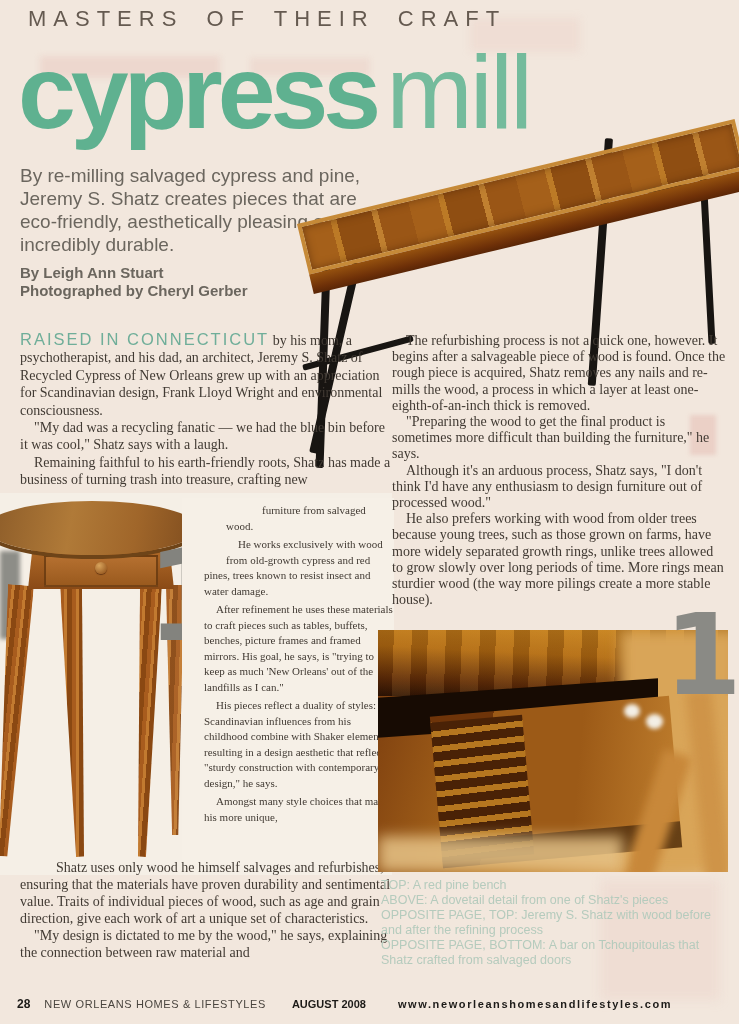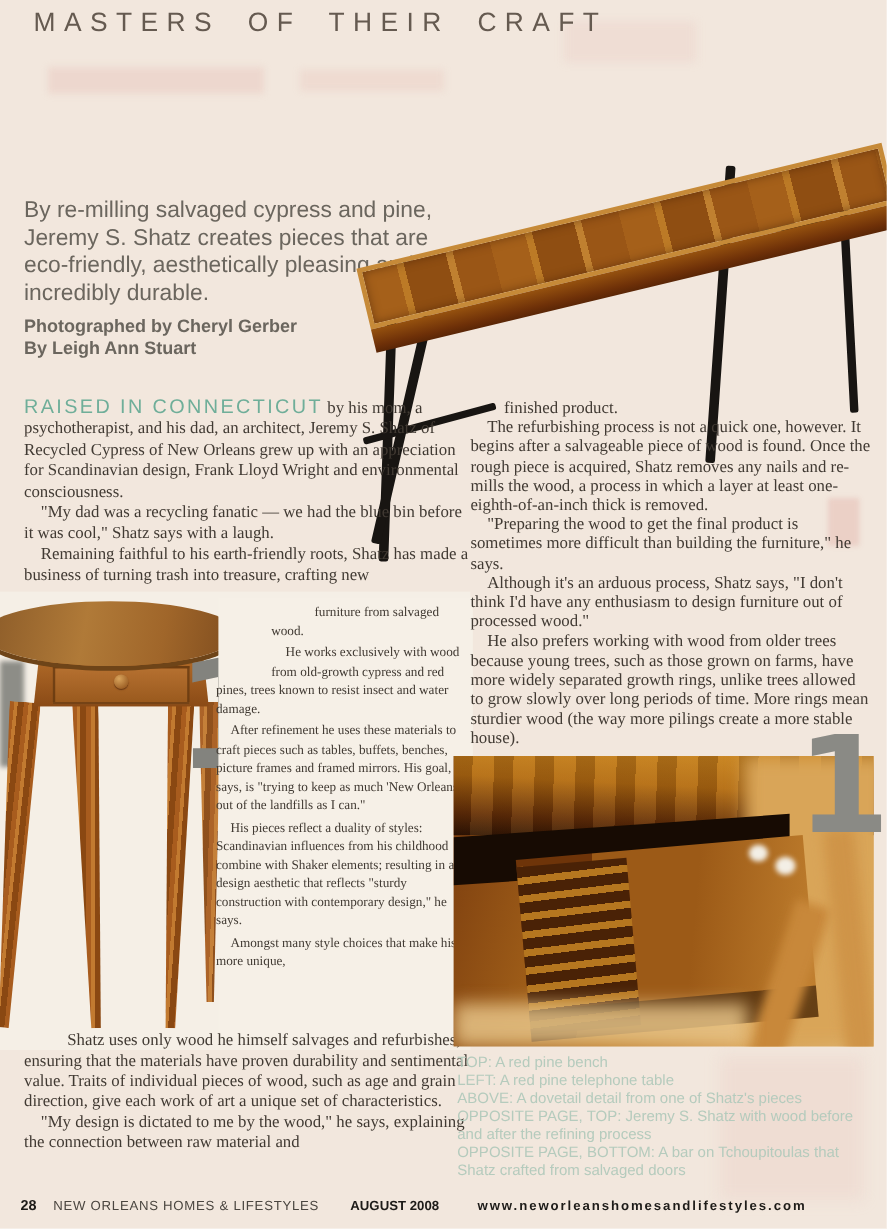--- a/index.html
+++ b/index.html
@@ -92,21 +92,21 @@
 
   
   .serif-block{position:absolute; z-index:4;}
   .serif-block p{margin:0; text-indent:14px;}
   .col-left{left:20px; top:331px; width:374px; font-size:14px; line-height:17.4px;}
   .col-left p.first{text-indent:0;}
   .lead-in{font-family:"Liberation Sans", sans-serif; font-size:16.5px; letter-spacing:2px; color:#6fae99; font-weight:400;}
   .col-mid{left:180px; top:503px; width:214px; font-size:11px; line-height:15.5px;}
   .col-mid .bulge{float:left; width:46px; height:64px;}
   .col-mid .hangline{text-indent:36px;}
-  .col-mid p{text-indent:12px; margin-top:3px;}
+  .col-mid p{text-indent:12px; margin-top:3px;margin-left:24px;}
   .col-bottom{left:20px; top:859px; width:378px; font-size:14px; line-height:17px;}
   .col-bottom p.first{text-indent:36px;}
   .col-right{left:392px; top:333px; width:334px; font-size:14px; line-height:16.2px;}
   .col-right p.cont{text-indent:28px;}
 
   
   .drawer{position:absolute; left:378px; top:630px; width:350px; height:242px; overflow:hidden; z-index:5;
     background:linear-gradient(105deg,#7a3c0e,#b5721f 45%,#d49a4e 72%,#e3bd7d);}
   .dp-top{position:absolute; left:0; top:0; width:100%; height:66px;
     background:linear-gradient(183deg,#c9851f 0%,#b06a12 40%,#5f2c08 78%,#2a1204 100%);}
@@ -146,26 +146,29 @@
 <div class="page">
 
   <div class="tint tint-a"></div>
   <div class="tint tint-b"></div>
   <div class="tint tint-c"></div>
   <div class="tint tint-d"></div>
   <div class="tint tint-e"></div>
 
   <div class="kicker">MASTERS OF THEIR CRAFT</div>
 
+  <div class="title">
+    <span class="w1">cypress</span><span class="w2">mill</span>
+  </div>
 
   <div class="deck">By re-milling salvaged cypress and pine, Jeremy S. Shatz creates pieces that are eco-friendly, aesthetically pleasing and incredibly durable.</div>
 
   <div class="byline">
+    <div>By Leigh Ann Stuart</div>
     <div>Photographed by Cheryl Gerber</div>
-    <div>By Leigh Ann Stuart</div>
   </div>
 
   <div class="bench">
     <div class="leg leg-lf"></div>
     <div class="leg leg-lr"></div>
     <div class="leg bar-l"></div>
     <div class="leg leg-rf"></div>
     <div class="leg leg-rr"></div>
     <div class="leg bar-r"></div>
     <div class="board">
@@ -206,21 +209,20 @@
     <p>His pieces reflect a duality of styles: Scandinavian influences from his childhood combine with Shaker elements; resulting in a design aesthetic that reflects "sturdy construction with contemporary design," he says.</p>
     <p>Amongst many style choices that make his more unique,</p>
   </div>
 
   <div class="serif-block col-bottom">
     <p class="first">Shatz uses only wood he himself salvages and refurbishes, ensuring that the materials have proven durability and sentimental value. Traits of individual pieces of wood, such as age and grain direction, give each work of art a unique set of characteristics.</p>
     <p>"My design is dictated to me by the wood," he says, explaining the connection between raw material and</p>
   </div>
 
   <div class="serif-block col-right">
-    <p class="cont">finished product.</p>
     <p>The refurbishing process is not a quick one, however. It begins after a salvageable piece of wood is found. Once the rough piece is acquired, Shatz removes any nails and re-mills the wood, a process in which a layer at least one-eighth-of-an-inch thick is removed.</p>
     <p>"Preparing the wood to get the final product is sometimes more difficult than building the furniture," he says.</p>
     <p>Although it's an arduous process, Shatz says, "I don't think I'd have any enthusiasm to design furniture out of processed wood."</p>
     <p>He also prefers working with wood from older trees because young trees, such as those grown on farms, have more widely separated growth rings, unlike trees allowed to grow slowly over long periods of time. More rings mean sturdier wood (the way more pilings create a more stable house).</p>
   </div>
 
   <div class="drawer">
     <div class="dp-top"></div>
     <div class="dp-grain"></div>
     <div class="dp-right"></div>
@@ -233,21 +235,20 @@
     <div class="dp-knob2"></div>
     <div class="dp-legbar1"></div>
     <div class="dp-legbar2"></div>
     <div class="dp-bottom"></div>
   </div>
 
   <div class="marker marker-drawer">1</div>
 
   <div class="captions">
     <div>TOP: A red pine bench</div>
-    <div>LEFT: A red pine telephone table</div>
     <div>ABOVE: A dovetail detail from one of Shatz's pieces</div>
     <div>OPPOSITE PAGE, TOP: Jeremy S. Shatz with wood before and after the refining process</div>
     <div>OPPOSITE PAGE, BOTTOM: A bar on Tchoupitoulas that Shatz crafted from salvaged doors</div>
   </div>
 
   <div class="footer">
     <span class="pn">28</span>
     <span class="mag">NEW ORLEANS HOMES &amp; LIFESTYLES</span>
     <span class="issue">AUGUST 2008</span>
     <span class="url">www.neworleanshomesandlifestyles.com</span>

